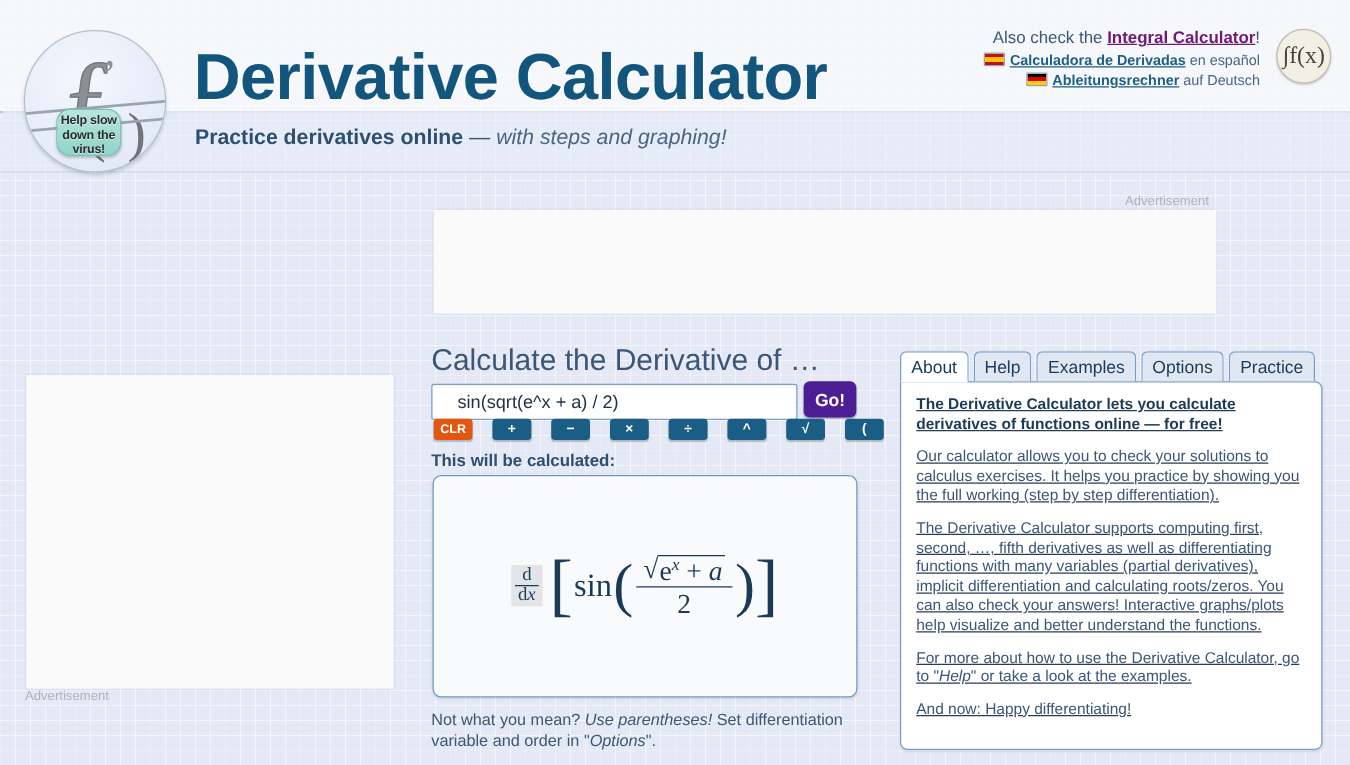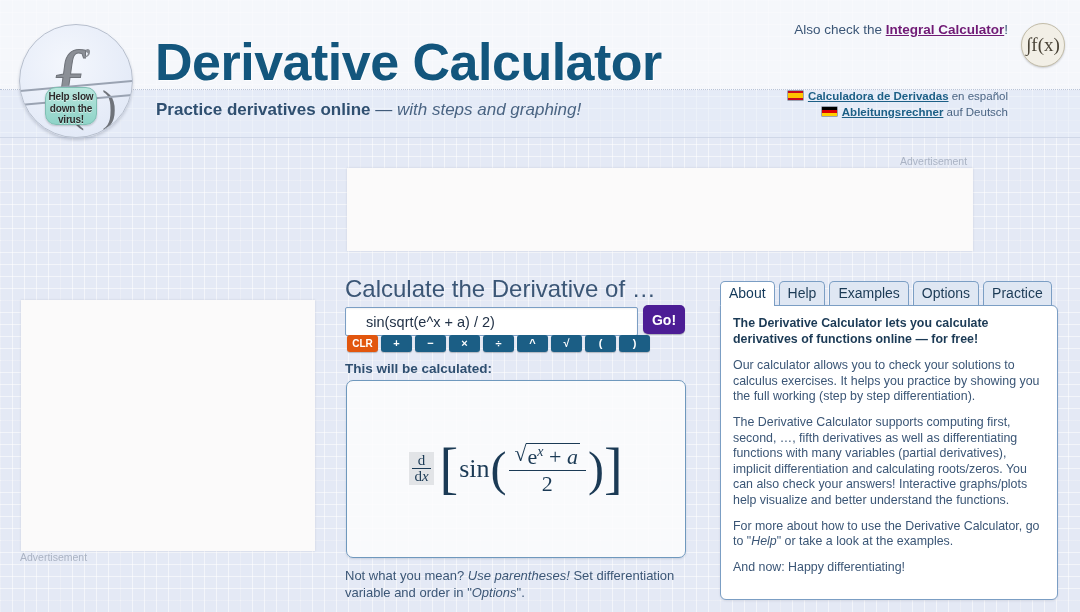--- a/index.html
+++ b/index.html
@@ -126,21 +126,20 @@
     color: #701a75;
     font-weight: bold;
   }
   .langrow {
     position: absolute;
     right: 72px;
     font-size: 11.5px;
     color: #4a6483;
     white-space: nowrap;
     text-align: right;
-    margin-top: 48px;
   }
   .langrow.r1 { top: 42px; }
   .langrow.r2 { top: 58px; }
   .langrow a {
     color: #1c5f86;
     text-decoration: underline;
     font-weight: bold;
   }
   .flag {
     display: inline-block;
@@ -230,21 +229,21 @@
     font-size: 14px;
     font-weight: bold;
     cursor: pointer;
     box-shadow: 0 1px 1px rgba(0,0,0,0.25);
   }
 
   .key-row {
     position: absolute;
     left: 347px; top: 335px;
     display: flex;
-    gap: 3px;
+    gap: 16px;
   }
   .key {
     width: 31px; height: 17px;
     border: none;
     border-radius: 3px;
     background: #1b5e85;
     color: #ffffff;
     font-family: "Liberation Sans", sans-serif;
     font-size: 11px;
     font-weight: bold;
@@ -394,20 +393,21 @@
     position: absolute;
     left: 720px; top: 305px;
     width: 338px; height: 295px;
     box-sizing: border-box;
     border: 1px solid #7b9ec4;
     border-radius: 0 6px 6px 6px;
     background: #ffffff;
     padding: 10px 12px;
     z-index: 2;
     box-shadow: 0 1px 2px rgba(80,95,120,0.15);
+    text-decoration: underline;
   }
   .panel p {
     margin: 0 0 10px 0;
     font-size: 12.4px;
     line-height: 15.6px;
     color: #3b5676;
   }
   .panel p.lead {
     font-weight: bold;
     color: #1b3a55;

